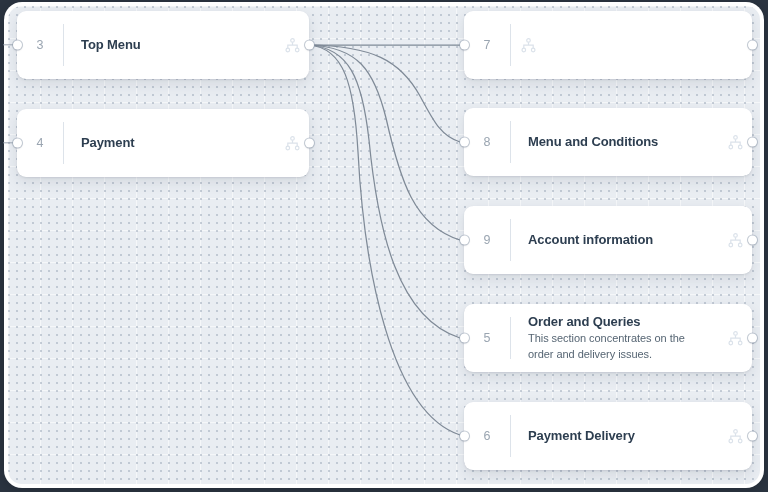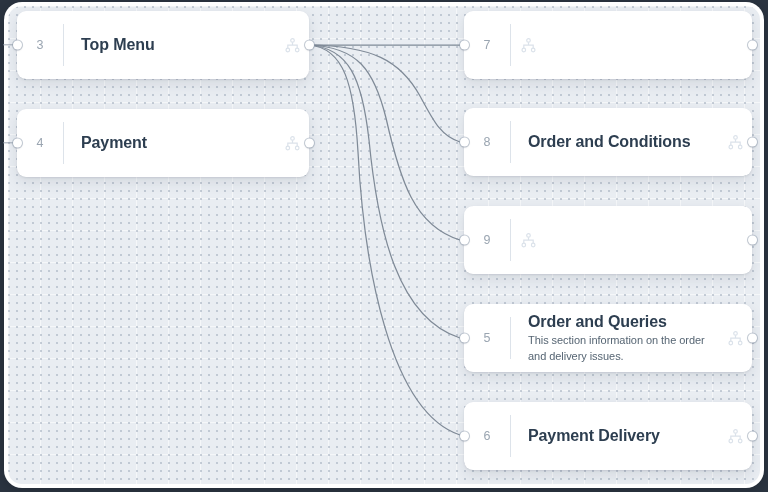--- a/index.html
+++ b/index.html
@@ -92,21 +92,21 @@
   }
 
   .node-body {
     flex: 1 1 auto;
     padding-left: 17px;
     padding-right: 8px;
     min-width: 0;
   }
 
   .node-title {
-    font-size: 16px;
+    font-size: 13px;
     font-weight: bold;
     color: #2d3e50;
     line-height: 1.32;
     letter-spacing: -0.1px;
   }
 
   .node-desc {
     font-size: 11px;
     color: #566573;
     line-height: 1.42;
@@ -225,55 +225,58 @@
       </svg>
     </div>
     <div class="handle handle-right"></div>
   </div>
 
   <div class="node" style="left:464px; top:108px; width:288px; height:68px;">
     <div class="handle handle-left"></div>
     <div class="node-index">8</div>
     <div class="node-divider"></div>
     <div class="node-body">
-      <div class="node-title">Order and Conditions</div>
+      <div class="node-title">Menu and Conditions</div>
     </div>
     <div class="node-icon">
       <svg width="15" height="15" viewBox="0 0 16 16" xmlns="http://www.w3.org/2000/svg" fill="none" stroke="#dbe2ea" stroke-width="1.3">
         <circle cx="8" cy="2.6" r="1.9"></circle>
         <circle cx="3" cy="12.8" r="1.9"></circle>
         <circle cx="13" cy="12.8" r="1.9"></circle>
         <path d="M8 4.5 L8 7.6 M3 10.9 L3 7.6 L13 7.6 L13 10.9"></path>
       </svg>
     </div>
     <div class="handle handle-right"></div>
   </div>
 
   <div class="node" style="left:464px; top:206px; width:288px; height:68px;">
     <div class="handle handle-left"></div>
     <div class="node-index">9</div>
     <div class="node-divider"></div>
+    <div class="node-body">
+      <div class="node-title">Account information</div>
+    </div>
     <div class="node-icon">
       <svg width="15" height="15" viewBox="0 0 16 16" xmlns="http://www.w3.org/2000/svg" fill="none" stroke="#dbe2ea" stroke-width="1.3">
         <circle cx="8" cy="2.6" r="1.9"></circle>
         <circle cx="3" cy="12.8" r="1.9"></circle>
         <circle cx="13" cy="12.8" r="1.9"></circle>
         <path d="M8 4.5 L8 7.6 M3 10.9 L3 7.6 L13 7.6 L13 10.9"></path>
       </svg>
     </div>
     <div class="handle handle-right"></div>
   </div>
 
   <div class="node" style="left:464px; top:304px; width:288px; height:68px;">
     <div class="handle handle-left"></div>
     <div class="node-index">5</div>
     <div class="node-divider"></div>
     <div class="node-body">
       <div class="node-title">Order and Queries</div>
-      <div class="node-desc">This section information on the order and delivery issues.</div>
+      <div class="node-desc">This section concentrates on the order and delivery issues.</div>
     </div>
     <div class="node-icon">
       <svg width="15" height="15" viewBox="0 0 16 16" xmlns="http://www.w3.org/2000/svg" fill="none" stroke="#dbe2ea" stroke-width="1.3">
         <circle cx="8" cy="2.6" r="1.9"></circle>
         <circle cx="3" cy="12.8" r="1.9"></circle>
         <circle cx="13" cy="12.8" r="1.9"></circle>
         <path d="M8 4.5 L8 7.6 M3 10.9 L3 7.6 L13 7.6 L13 10.9"></path>
       </svg>
     </div>
     <div class="handle handle-right"></div>

